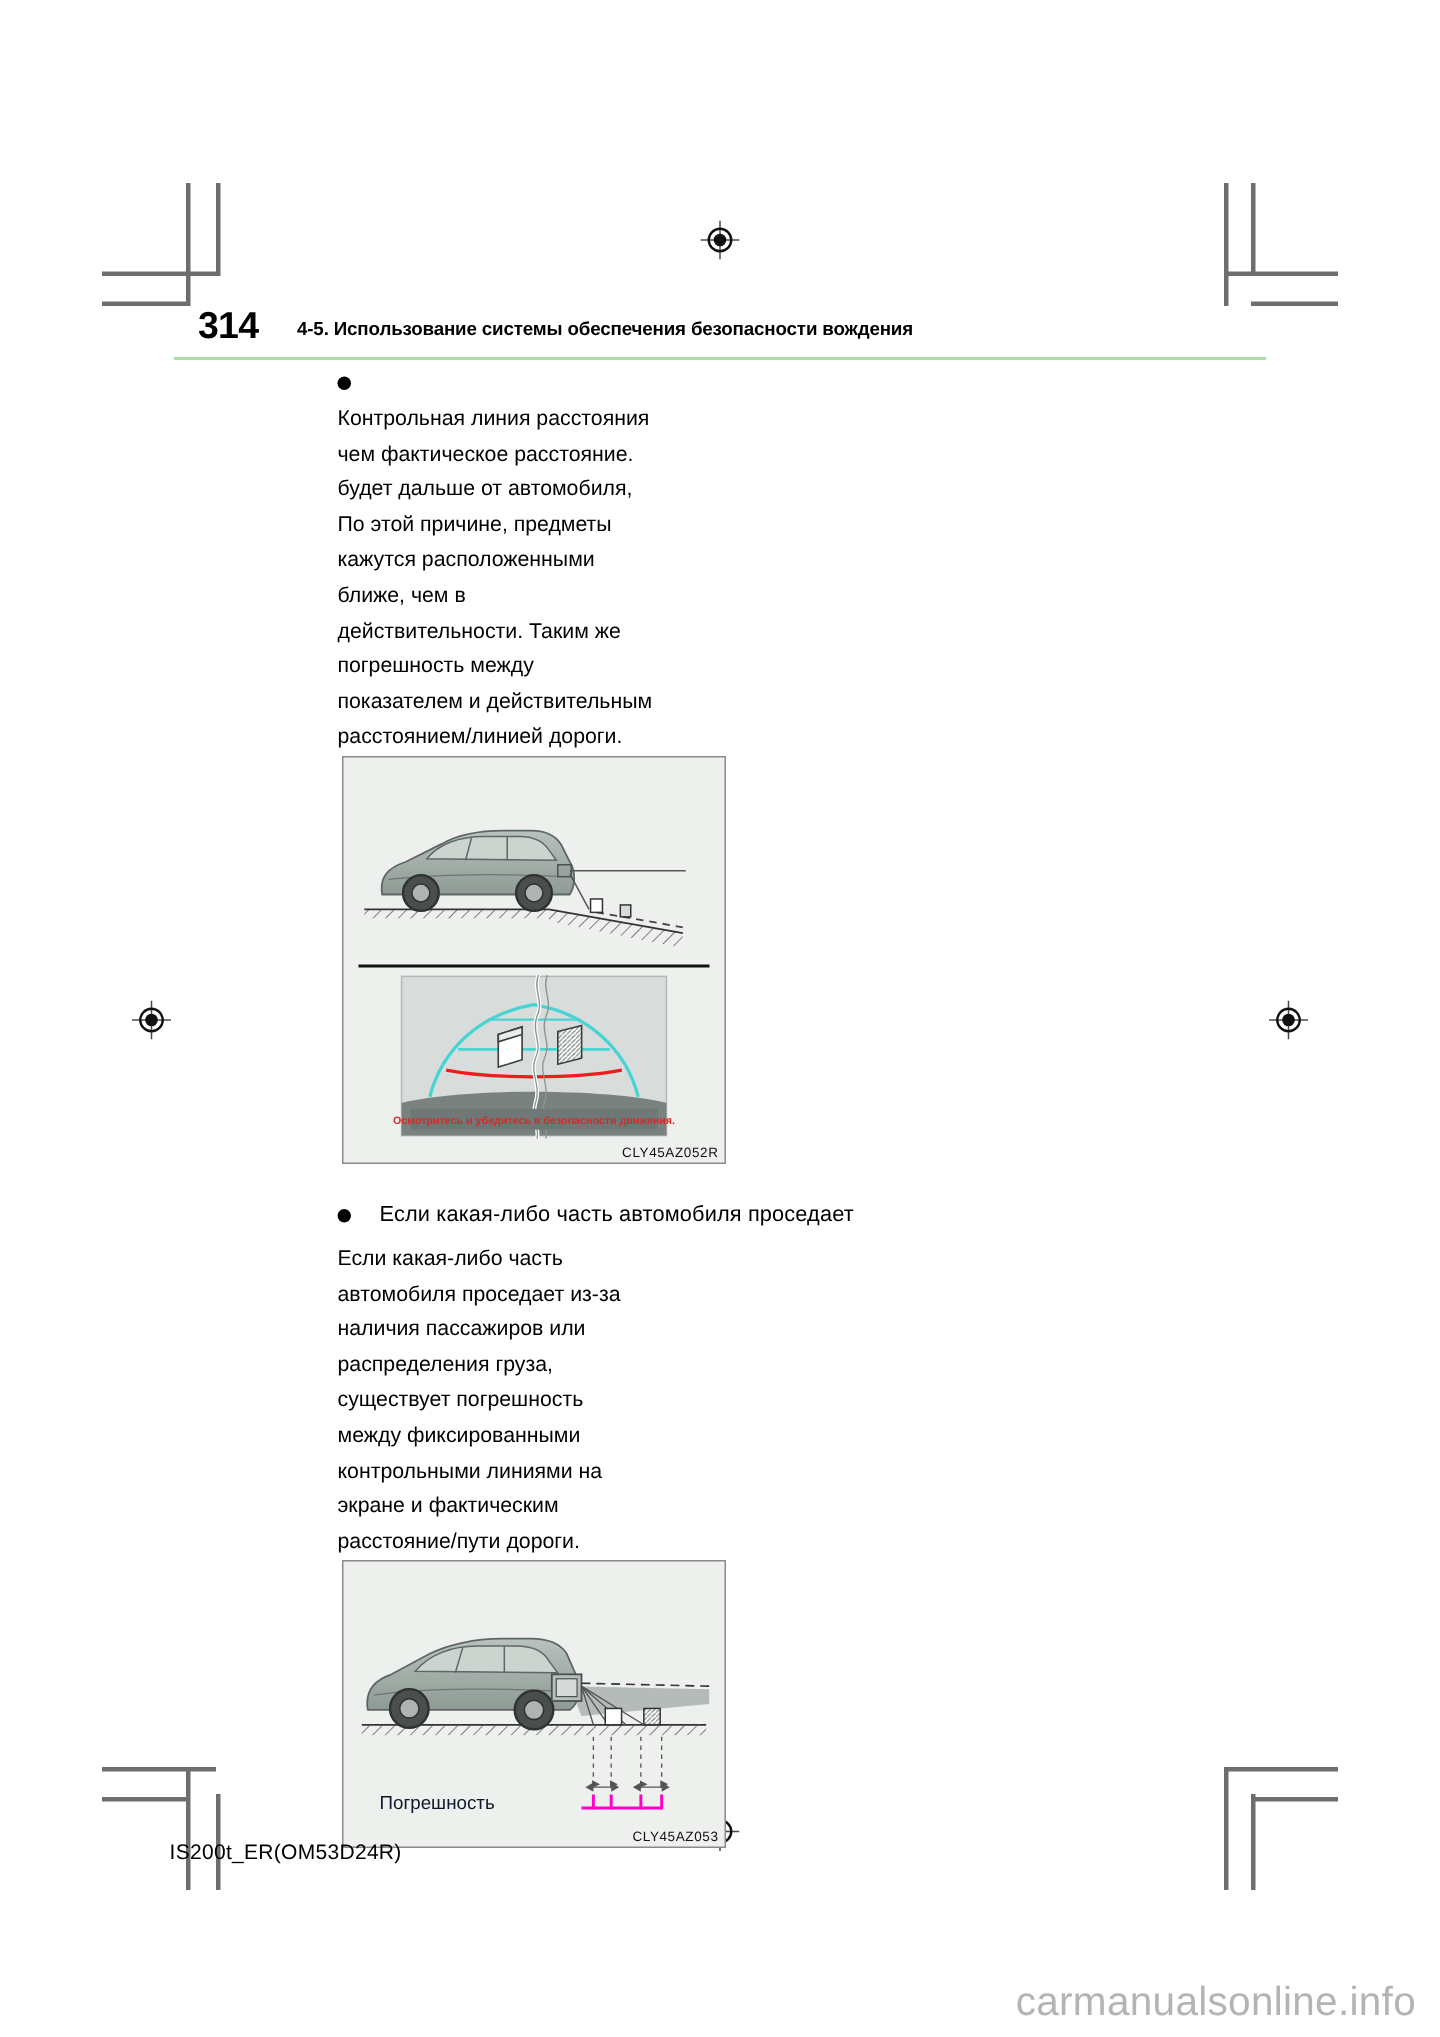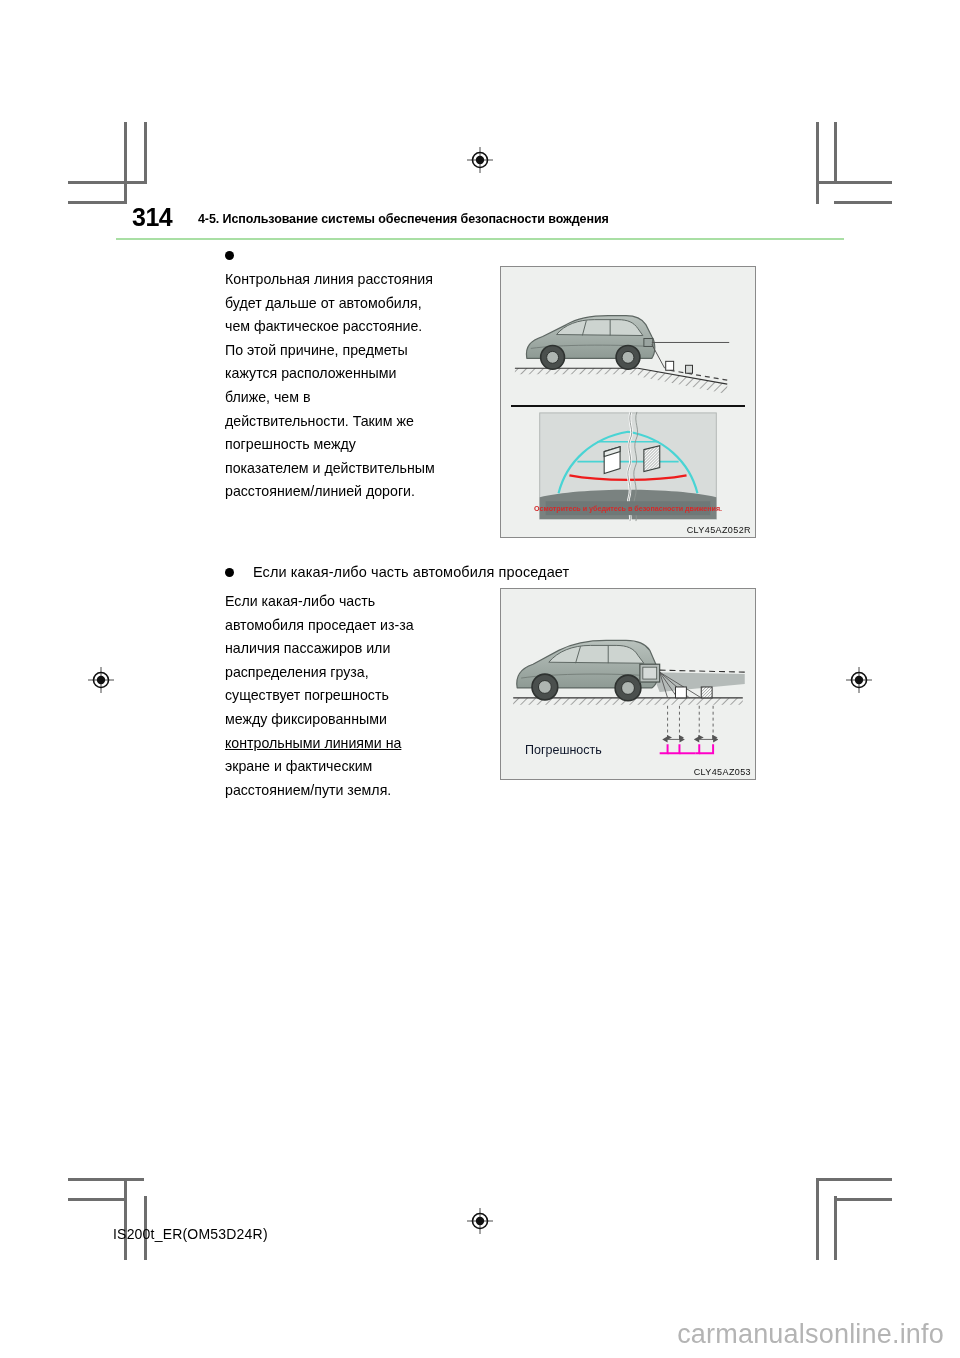--- a/index.html
+++ b/index.html
@@ -46,33 +46,33 @@
     display:flex;align-items:flex-start;
     margin-left:109px;
     margin-bottom:6px;
   }
   .bullet-dot{
     width:9px;height:9px;border-radius:50%;
     background:#000;flex:0 0 auto;margin-top:6px;margin-right:7px;
   }
   .bullet-label{font-size:14.5px;line-height:20px;letter-spacing:0.1px;}
 
-  .block{display:flex;align-items:flex-start;margin-left:109px;}
+  .block{display:flex;align-items:flex-start;margin-left:109px;flex-direction:column;}
   .para{
     width:262px;
     font-size:14.2px;line-height:23.6px;
     text-align:justify;
     text-justify:inter-word;
     -webkit-hyphens:none;hyphens:none;
     padding-top:2px;
   }
   .para > span{display:block;}
   .para .last{text-align:left;}
 
-  .figwrap{margin-left:13px;}
+  .figwrap{margin-left:3px;}
 
   
   .figbox{
     border:1px solid #8a8a8a;
     background:#eef0ee;
     box-sizing:border-box;
     position:relative;
   }
   .fig1{width:256px;height:272px;}
   .fig2{width:256px;height:192px;}
@@ -171,22 +171,22 @@
 
   <div class="content">
 
     <div class="bullet-row">
       <div class="bullet-dot"></div>
     </div>
 
     <div class="block">
       <div class="para">
         <span>Контрольная линия расстояния</span>
+        <span>чем фактическое расстояние.</span>
         <span>будет дальше от автомобиля,</span>
-        <span>чем фактическое расстояние.</span>
         <span>По этой причине, предметы</span>
         <span style="display:flex;justify-content:space-between;">кажутся расположенными</span>
         <span style="display:flex;justify-content:space-between;">ближе, чем в</span>
         <span>действительности. Таким же</span>
         <span style="display:flex;justify-content:space-between;">погрешность между</span>
         <span>показателем и действительным</span>
         <span class="last">расстоянием/линией дороги.</span>
       </div>
 
       <div class="figwrap">
@@ -290,23 +290,23 @@
     </div>
 
     <div class="block">
       <div class="para">
         <span style="display:flex;justify-content:space-between;">Если какая-либо часть</span>
         <span style="display:flex;justify-content:space-between;">автомобиля проседает из-за</span>
         <span style="display:flex;justify-content:space-between;">наличия пассажиров или</span>
         <span style="display:flex;justify-content:space-between;">распределения груза,</span>
         <span style="display:flex;justify-content:space-between;">существует погрешность</span>
         <span style="display:flex;justify-content:space-between;">между фиксированными</span>
-        <span style="display:flex;justify-content:space-between;text-decoration:underline;">контрольными линиями на</span>
+        <span style="display:flex;justify-content:space-between;">контрольными линиями на</span>
         <span style="display:flex;justify-content:space-between;">экране и фактическим</span>
-        <span class="last">расстоянием/пути земля.</span>
+        <span class="last">расстояние/пути дороги.</span>
       </div>
 
       <div class="figwrap">
         <div class="figbox fig2">
 
           <svg class="scene" viewBox="0 0 256 192" aria-hidden="true">
             <defs>
               <pattern id="hatchB" width="6" height="6" patternTransform="rotate(45)" patternUnits="userSpaceOnUse">
                 <line x1="0" y1="0" x2="0" y2="6" stroke="#555" stroke-width="1"></line>
               </pattern>

